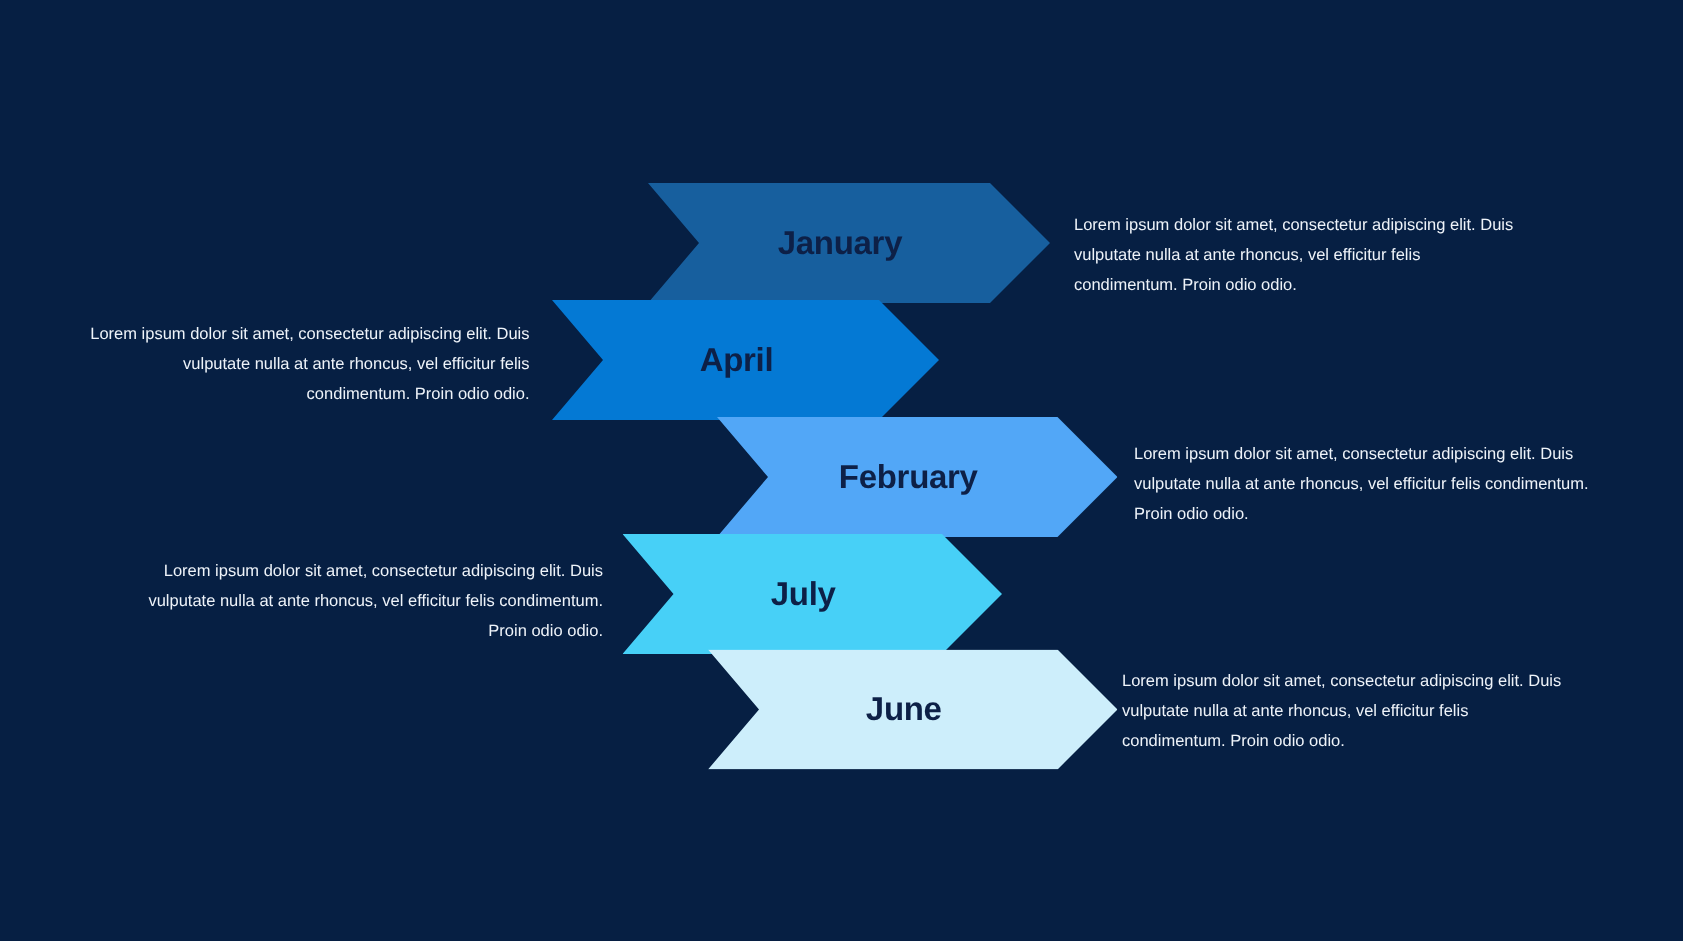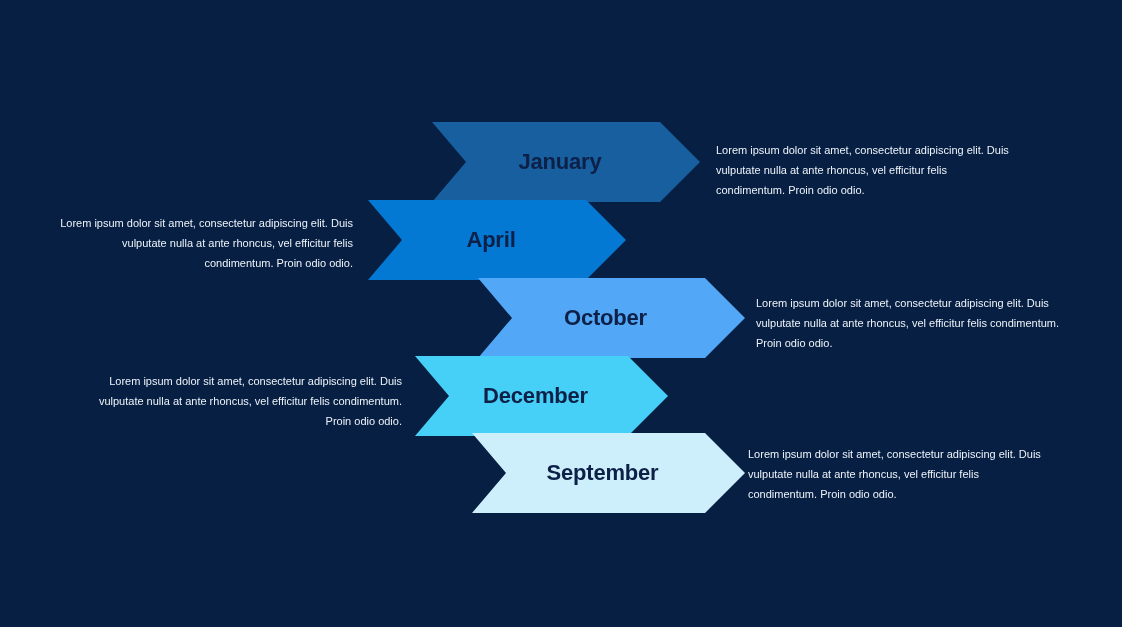--- a/index.html
+++ b/index.html
@@ -96,32 +96,32 @@
 
   <div class="row" id="row-feb">
     <div class="band" style="background: rgb(4, 121, 212);">
       <span class="band-label" style="color: rgb(13, 32, 71);">April</span>
     </div>
     <p class="desc left" style="color: rgb(238, 243, 249);">Lorem ipsum dolor sit amet, consectetur adipiscing elit. Duis vulputate nulla at ante rhoncus, vel efficitur felis condimentum. Proin odio odio.</p>
   </div>
 
   <div class="row" id="row-mar">
     <div class="band" style="background: rgb(82, 167, 247);">
-      <span class="band-label" style="color: rgb(13, 32, 71);">October</span>
+      <span class="band-label" style="color: rgb(13, 32, 71);">February</span>
     </div>
     <p class="desc right" style="color: rgb(238, 243, 249);">Lorem ipsum dolor sit amet, consectetur adipiscing elit. Duis vulputate nulla at ante rhoncus, vel efficitur felis condimentum. Proin odio odio.</p>
   </div>
 
   <div class="row" id="row-apr">
     <div class="band" style="background: rgb(71, 208, 247);">
-      <span class="band-label" style="color: rgb(13, 32, 71);">December</span>
+      <span class="band-label" style="color: rgb(13, 32, 71);">July</span>
     </div>
     <p class="desc left" style="color: rgb(238, 243, 249);">Lorem ipsum dolor sit amet, consectetur adipiscing elit. Duis vulputate nulla at ante rhoncus, vel efficitur felis condimentum. Proin odio odio.</p>
   </div>
 
   <div class="row" id="row-may">
     <div class="band" style="background: rgb(205, 238, 251);">
-      <span class="band-label" style="color: rgb(13, 32, 71);">September</span>
+      <span class="band-label" style="color: rgb(13, 32, 71);">June</span>
     </div>
     <p class="desc right" style="color: rgb(238, 243, 249);">Lorem ipsum dolor sit amet, consectetur adipiscing elit. Duis vulputate nulla at ante rhoncus, vel efficitur felis condimentum. Proin odio odio.</p>
   </div>
 
 </div>
 
 </body></html>

